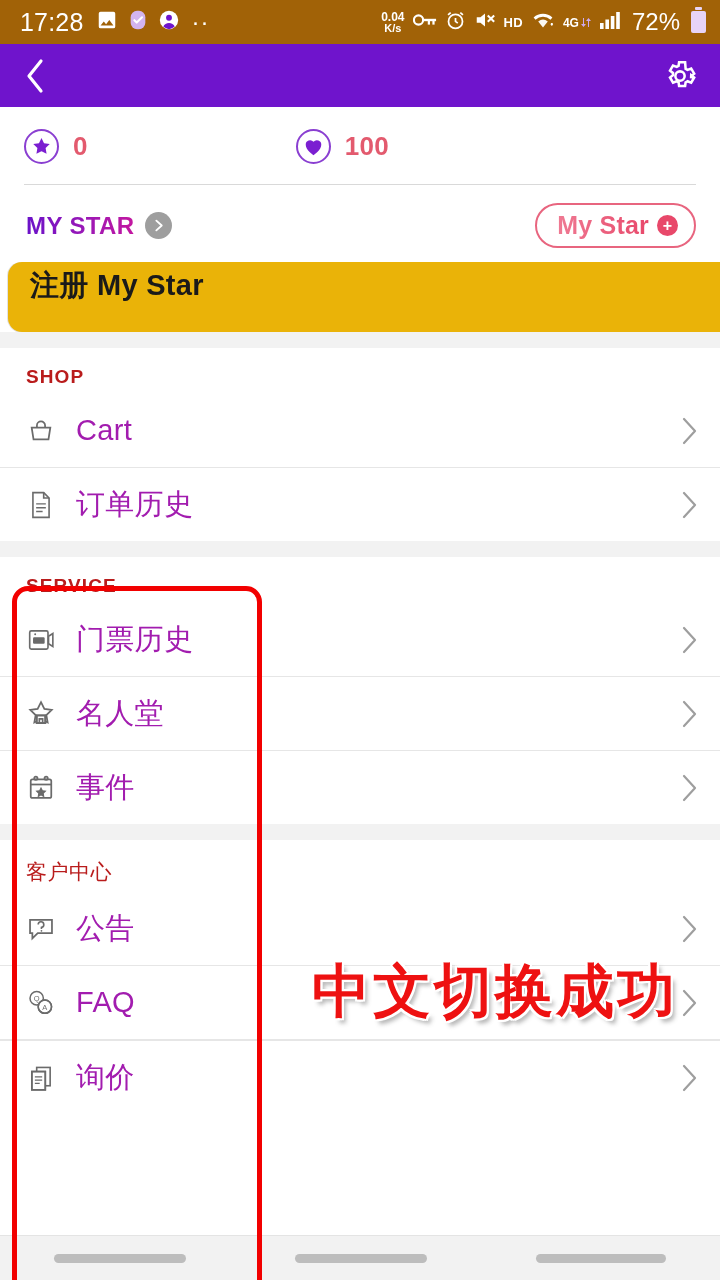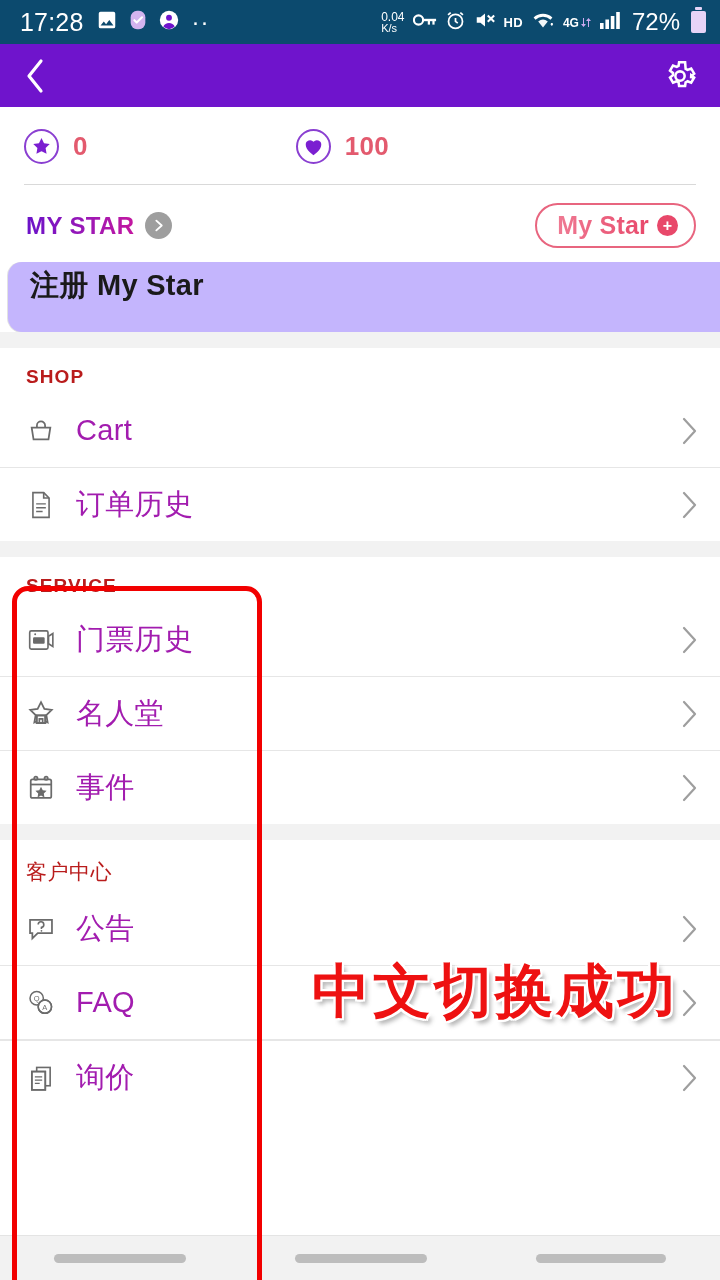--- a/index.html
+++ b/index.html
@@ -12,40 +12,40 @@
     height: 1280px;
     overflow: hidden;
     font-family: "Liberation Sans", "DejaVu Sans", sans-serif;
     position: relative;
     -webkit-font-smoothing: antialiased;
   }
 
   
   .statusbar {
     height: 44px;
-    background: #0c4a6e;
+    background: #a16207;
     display: flex;
     align-items: center;
     padding: 0 14px 0 20px;
     box-sizing: border-box;
     color: #ffffff;
   }
   .sb-time {
     font-size: 25px;
     font-weight: 400;
     letter-spacing: 0.2px;
     margin-right: 12px;
     line-height: 1;
   }
   .sb-left-icons { display: flex; align-items: center; gap: 9px; }
   .sb-right { margin-left: auto; display: flex; align-items: center; gap: 8px; }
   .sb-ico { display: block; }
   .sb-net {
-    display: flex; flex-direction: column; 
-    line-height: 1; font-size: 11px; font-weight: 400;
+    display: flex; flex-direction: column; align-items: center;
+    line-height: 1; font-size: 11px; font-weight: 700;
   }
   .sb-net .n1 { font-size: 12px; }
   .sb-net .n2 { font-size: 11px; }
   .sb-hd { font-size: 13px; font-weight: 700; letter-spacing: 0.3px; }
   .sb-4g { display:flex; align-items:flex-end; gap:1px; }
   .sb-4g .lab { font-size: 12px; font-weight: 700; line-height: 1; }
   .sb-batt { font-size: 24px; font-weight: 400; margin-left: 2px; }
   .sb-battbox {
     width: 15px; height: 22px; border: 0; background: #e7d4f7;
     border-radius: 2px; position: relative; margin-left: 3px;
@@ -135,21 +135,21 @@
   .plus-badge {
     width: 21px; height: 21px; border-radius: 50%;
     background: #e8486a; color: #fff;
     display:flex; align-items:center; justify-content:center;
     font-size: 16px; font-weight: 700; line-height: 1;
   }
 
   
   .register-card {
     margin: 14px 0 0 0;
-    background: #c4b5fd;
+    background: #eab308;
     border-top-left-radius: 14px;
     border-bottom-left-radius: 14px;
     box-shadow: -1px 0 0 0 #e2e2e2, 0 1px 0 0 #e2e2e2;
     margin-left: 8px;
     padding: 4px 0 26px 22px;
   }
   .register-title {
     font-size: 29px; font-weight: 700; color: #1a1a1a; letter-spacing: 0.3px;
   }
 

